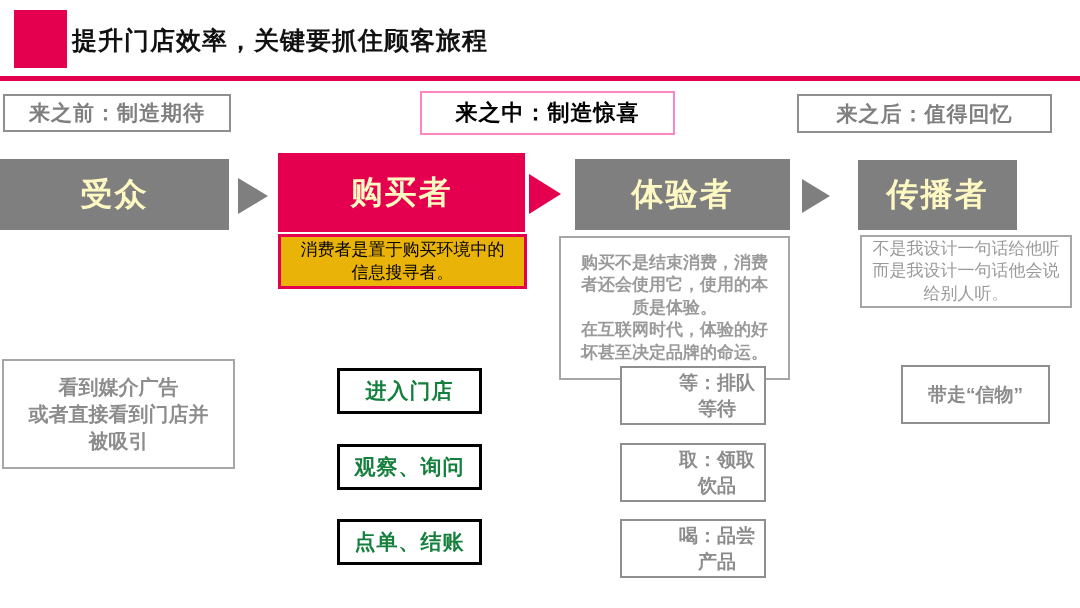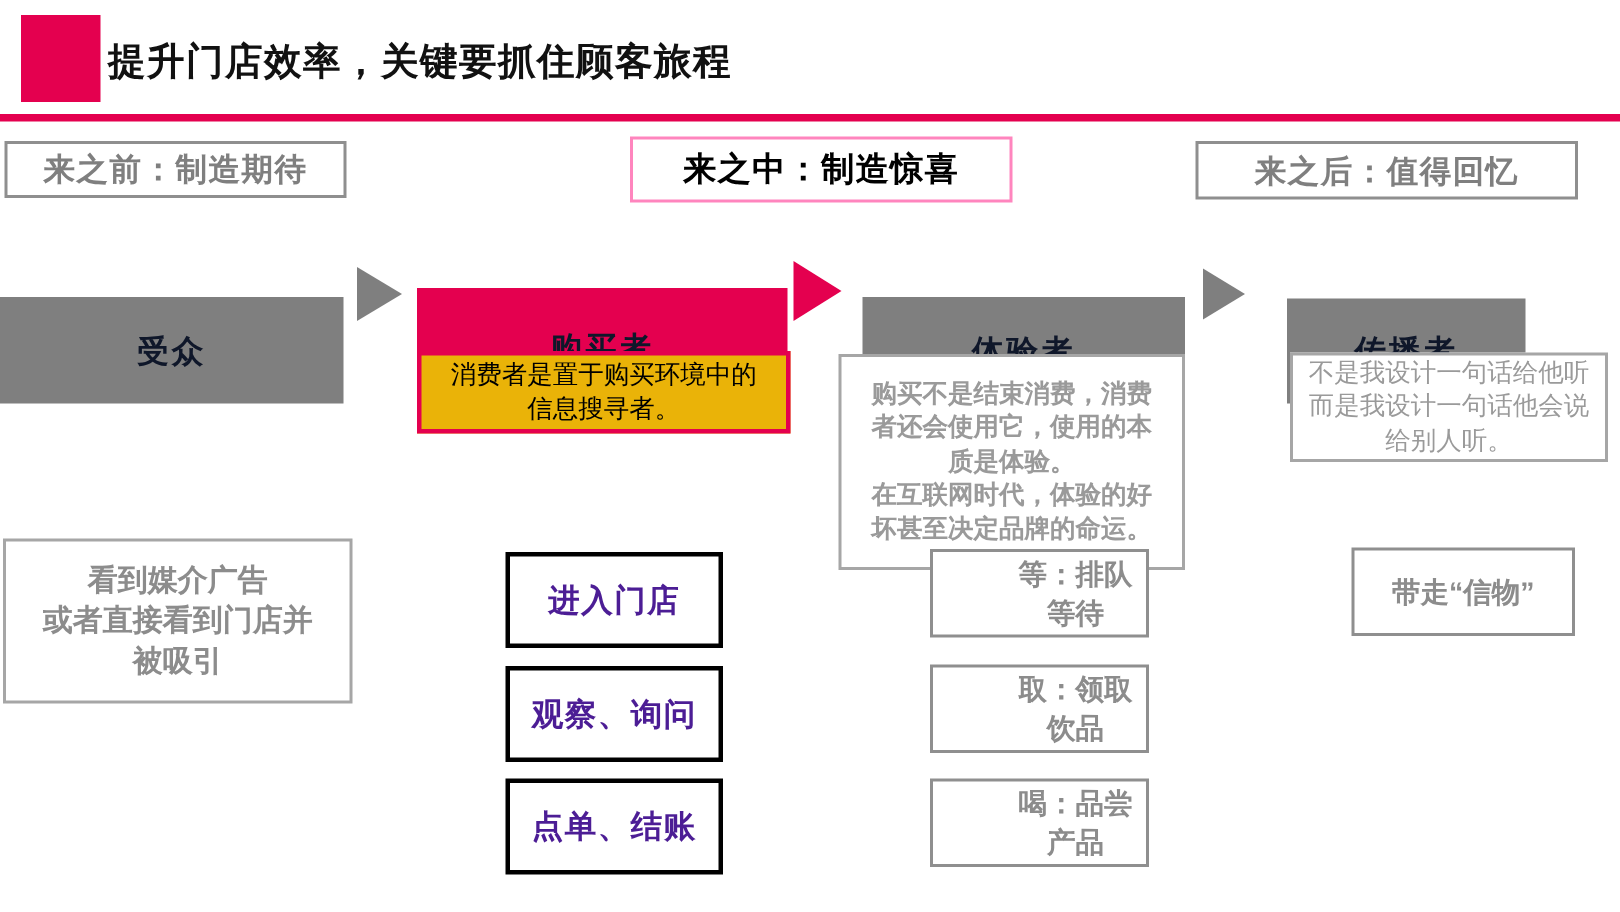--- a/index.html
+++ b/index.html
@@ -19,21 +19,21 @@
 
   
   .stage-label{font-weight:bold;font-size:21px;letter-spacing:1px;}
   .stage-gray{border:2px solid #8f8f8f;color:#7f7f7f;background:#fff;}
   .stage-pink{border:2px solid #FF85BE;color:#000;background:#fff;}
   .label-1{left:3px;top:94px;width:228px;height:38px;}
   .label-2{left:420px;top:91px;width:255px;height:44px;font-size:22px;}
   .label-3{left:797px;top:94px;width:255px;height:39px;}
 
   
-  .stage-box{color:#0f172a;font-weight:bold;font-size:21px;letter-spacing:2px;margin-top:39px;}
+  .stage-box{color:#fef9c3;font-weight:bold;font-size:32px;letter-spacing:2px;}
   .box-gray{background:#7f7f7f;}
   .box-pink{background:#E4004F;}
   .hdr-1{left:0;top:159px;width:229px;height:71px;}
   .hdr-2{left:278px;top:153px;width:247px;height:79px;}
   .hdr-3{left:575px;top:159px;width:215px;height:71px;}
   .hdr-4{left:858px;top:160px;width:159px;height:70px;}
 
   
   .tri{width:0;height:0;}
   .arrow-1{left:238px;top:178px;border-top:18px solid transparent;border-bottom:18px solid transparent;border-left:30px solid #7f7f7f;}
@@ -45,21 +45,21 @@
   .desc-gray{border:2px solid #a6a6a6;color:#9a9a9a;background:#fff;}
   .desc-pink{border:3px solid #E4004F;color:#000;background:#eab308;}
   .desc-1{left:2px;top:232px;width:226px;height:56px;}
   .desc-2{left:278px;top:234px;width:249px;height:55px;}
   .desc-3{left:559px;top:236px;width:231px;height:144px;font-weight:bold;}
   .desc-4{left:860px;top:235px;width:212px;height:73px;}
 
   
   .action{font-weight:bold;background:#fff;}
   .action-graybig{left:2px;top:359px;width:233px;height:110px;border:2px solid #a6a6a6;color:#8c8c8c;font-size:20px;line-height:1.35;}
-  .action-black{left:337px;width:145px;height:64px;border:3px solid #000;color:#4c1d95;font-size:21px;letter-spacing:1px;}
+  .action-black{left:337px;width:145px;height:46px;border:3px solid #000;color:#15803d;font-size:21px;letter-spacing:1px;}
   .a2-0{top:368px;} .a2-1{top:444px;} .a2-2{top:519px;}
   .action-gray{left:620px;width:146px;height:59px;border:2px solid #8f8f8f;color:#8c8c8c;font-size:19px;padding-left:48px;}
   .a3-0{top:366px;} .a3-1{top:443px;} .a3-2{top:519px;}
   .action-g4{left:901px;top:365px;width:149px;height:59px;border:2px solid #8f8f8f;color:#8c8c8c;font-size:19px;}
 </style>
 </head>
 <body>
 
 <div class="slide">
 

